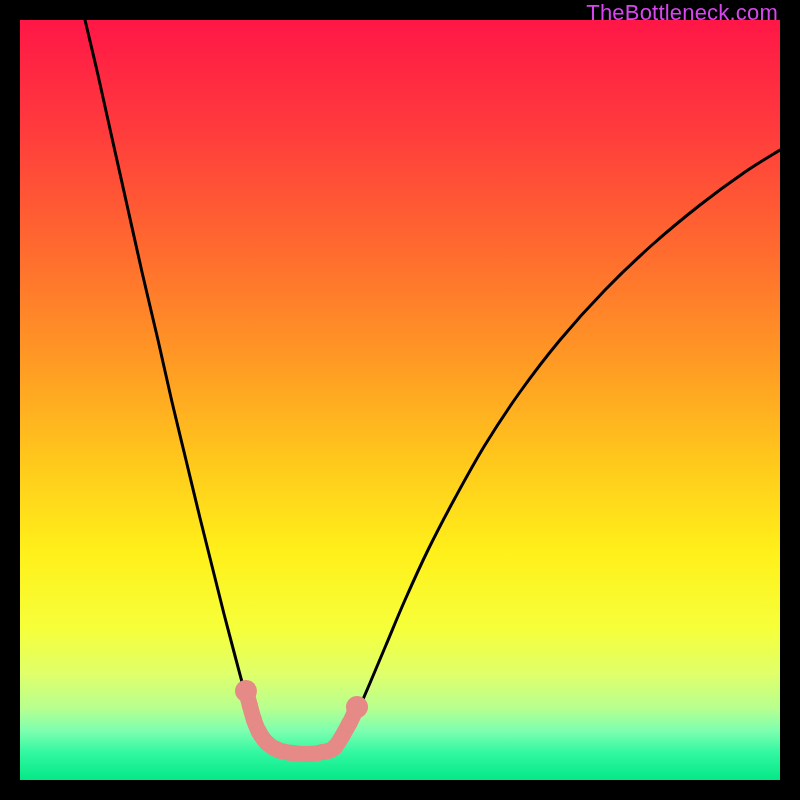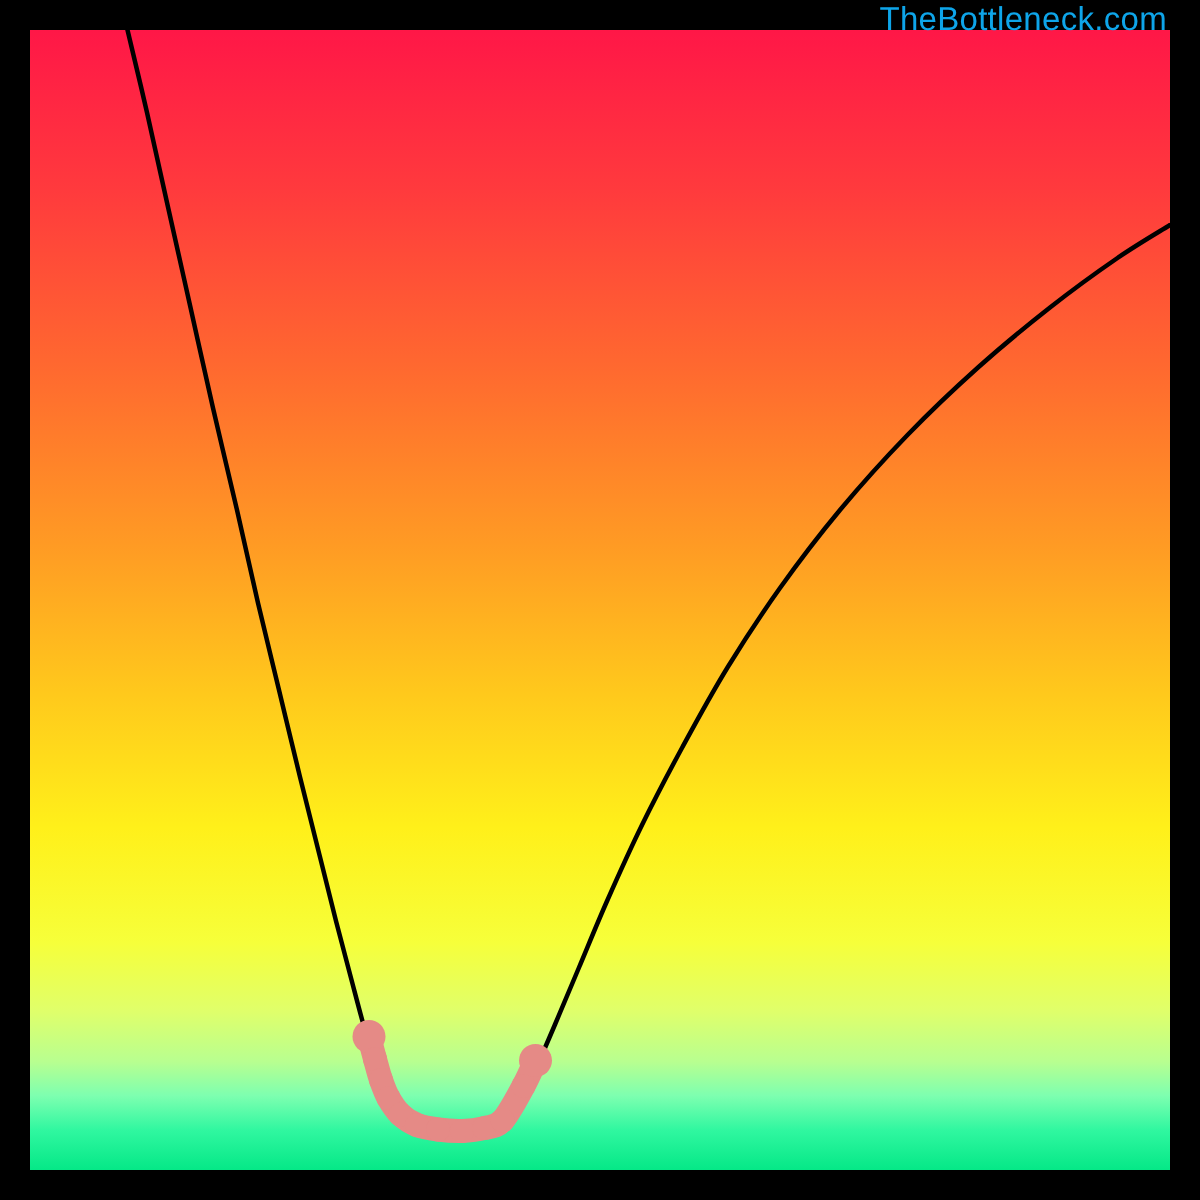--- a/index.html
+++ b/index.html
@@ -16,21 +16,21 @@
     left: 20px;
     top: 20px;
     width: 760px;
     height: 760px;
     background: #000;
   }
   .watermark {
     position: absolute;
     top: 0px;
     right: 22px;
-    color: #0ea5e9;
+    color: #d946ef;
     font-size: 22px;
     font-weight: 500;
     letter-spacing: 0.2px;
     z-index: 5;
   }
   svg {
     position: absolute;
     left: 20px;
     top: 20px;
     width: 760px;

